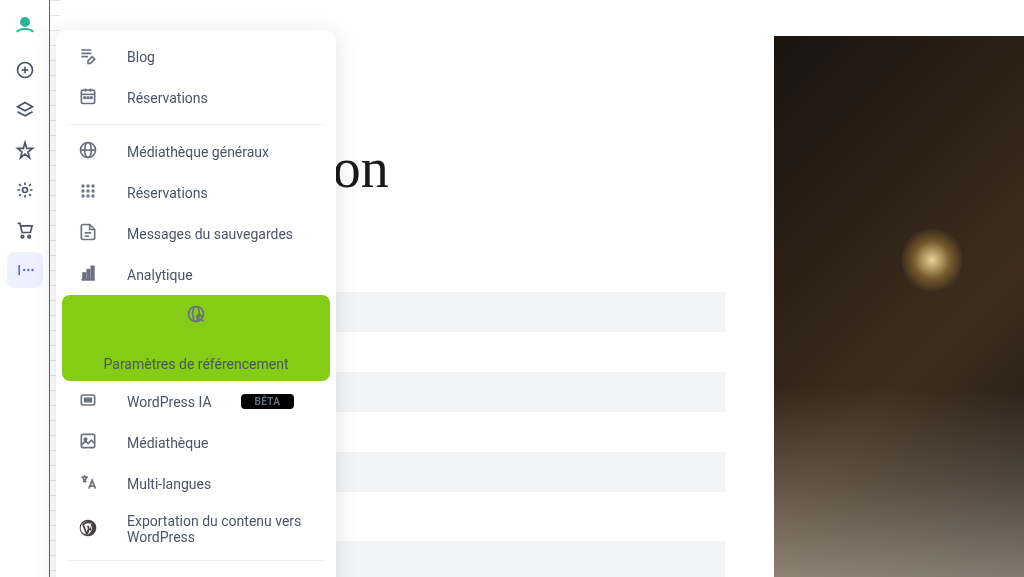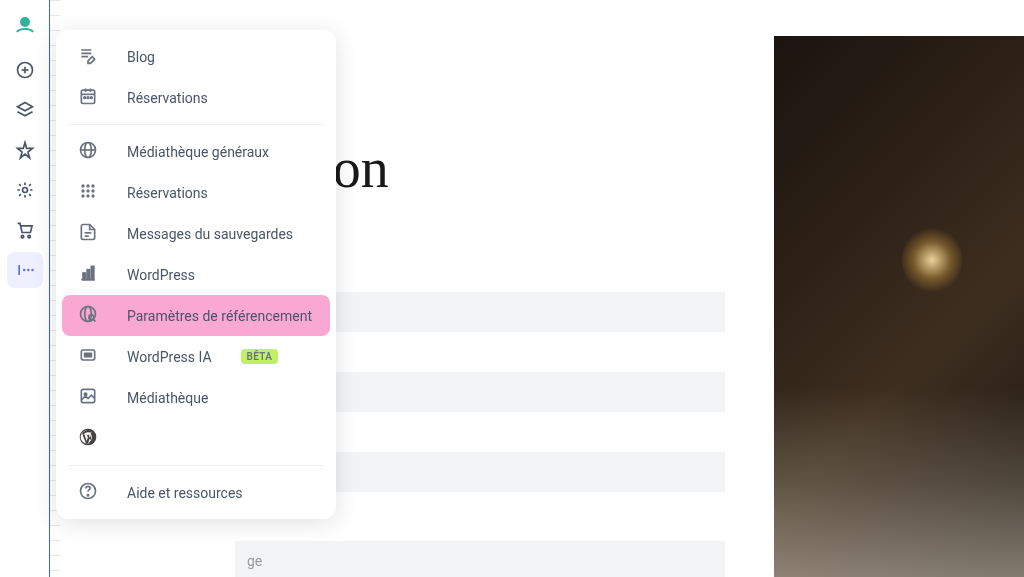--- a/index.html
+++ b/index.html
@@ -128,33 +128,33 @@
       display: flex;
       align-items: center;
       gap: 29px;
       padding: 9px 16px;
       font-size: 14px;
       color: #4a5568;
       cursor: pointer;
       border-radius: 8px;
       margin: 0 6px;
     }
-    .menu-item.selected { background: #f9a8d4; }
+    .menu-item.selected { background: #84cc16; flex-direction: column; }
     .menu-item svg { width: 20px; height: 20px; flex-shrink: 0; color: #6b7280; }
     .menu-sep {
       height: 1px;
       background: #eceef0;
       margin: 6px 12px;
     }
     .badge {
       font-size: 10px;
       font-weight: 600;
-      background: #bef264;
+      background: #000000;
       color: #6b7280;
-      padding: 2px 6px;
+      padding: 2px 14px;
       border-radius: 4px;
       letter-spacing: 0.3px;
     }
   </style>
 </head>
 <body>
 
 <div class="app">
 
   <div class="left-rail">
@@ -274,21 +274,21 @@
           </svg></span>
       <span>Messages du sauvegardes</span>
     </div>
     <div class="menu-item">
       <span><svg viewBox="0 0 24 24" fill="none" stroke="currentColor" stroke-width="2">
             <line x1="4" y1="20" x2="20" y2="20"></line>
             <rect x="6" y="12" width="3" height="8" fill="currentColor"></rect>
             <rect x="11" y="8" width="3" height="12" fill="currentColor"></rect>
             <rect x="16" y="4" width="3" height="16" fill="currentColor"></rect>
           </svg></span>
-      <span>WordPress</span>
+      <span>Analytique</span>
     </div>
     <div class="menu-item selected">
       <span><svg viewBox="0 0 24 24" fill="none" stroke="currentColor" stroke-width="2">
             <circle cx="12" cy="12" r="9"></circle>
             <ellipse cx="12" cy="12" rx="4" ry="9"></ellipse>
             <circle cx="16" cy="16" r="3"></circle>
             <line x1="18" y1="18" x2="21" y2="21"></line>
           </svg></span>
       <span>Paramètres de référencement</span>
     </div>
@@ -302,24 +302,32 @@
     </div>
     <div class="menu-item">
       <span><svg viewBox="0 0 24 24" fill="none" stroke="currentColor" stroke-width="2">
             <rect x="4" y="4" width="16" height="16" rx="2"></rect>
             <circle cx="9" cy="10" r="1.5" fill="currentColor"></circle>
             <path d="M4 17l5-5 3 3 4-4 4 4"></path>
           </svg></span>
       <span>Médiathèque</span>
     </div>
     <div class="menu-item">
+      <span><svg viewBox="0 0 24 24" fill="none" stroke="currentColor" stroke-width="2">
+            <path d="M4 6h8M8 4v2M6 6c0 4 4 6 4 6M10 6c0 4-4 6-4 6"></path>
+            <path d="M13 20l4-10 4 10M14.5 17h5"></path>
+          </svg></span>
+      <span>Multi-langues</span>
+    </div>
+    <div class="menu-item">
       <span><svg viewBox="0 0 24 24" fill="currentColor">
             <circle cx="12" cy="12" r="10" fill="#464342"></circle>
             <path fill="#fff" d="M12 4a8 8 0 00-7 4.2l4.6 11.6A8 8 0 0112 4zm3.3 4.3c.3 0 .6 0 .9-.1-.9-1.2-2.4-2-4.2-2-2.3 0-4.3 1.2-5.5 3l.6.1c.7 0 1.7-.1 1.7-.1.3 0 .4.5 0 .5 0 0-.3 0-.7.1l2.3 6.9 1.4-4.2L11 10c-.3 0-.6-.1-.6-.1-.4 0-.3-.5 0-.5 0 0 1 .1 1.6.1.7 0 1.7-.1 1.7-.1.4 0 .4.5.1.5 0 0-.3 0-.7.1l2.3 6.8.7-2.1c.4-1.3.5-2.2.5-3 0-1.1-.4-1.9-.8-2.5-.5-.7-.9-1.4-.9-2.1 0-.8.5-1.5 1.4-1.5zm-3.3 11.4l2.4-7c.5-1.1.6-2 .6-2.8v-.3A8 8 0 0112 20a7.9 7.9 0 01-2.3-.3l2.3 0z"></path>
           </svg></span>
+      <span>Exportation du contenu vers WordPress</span>
     </div>
 
     <div class="menu-sep"></div>
 
     <div class="menu-item">
       <span><svg viewBox="0 0 24 24" fill="none" stroke="currentColor" stroke-width="2">
             <circle cx="12" cy="12" r="9"></circle>
             <path d="M9.5 9a2.5 2.5 0 115 0c0 1.5-2.5 2-2.5 3.5"></path>
             <circle cx="12" cy="17" r="0.8" fill="currentColor"></circle>
           </svg></span>

